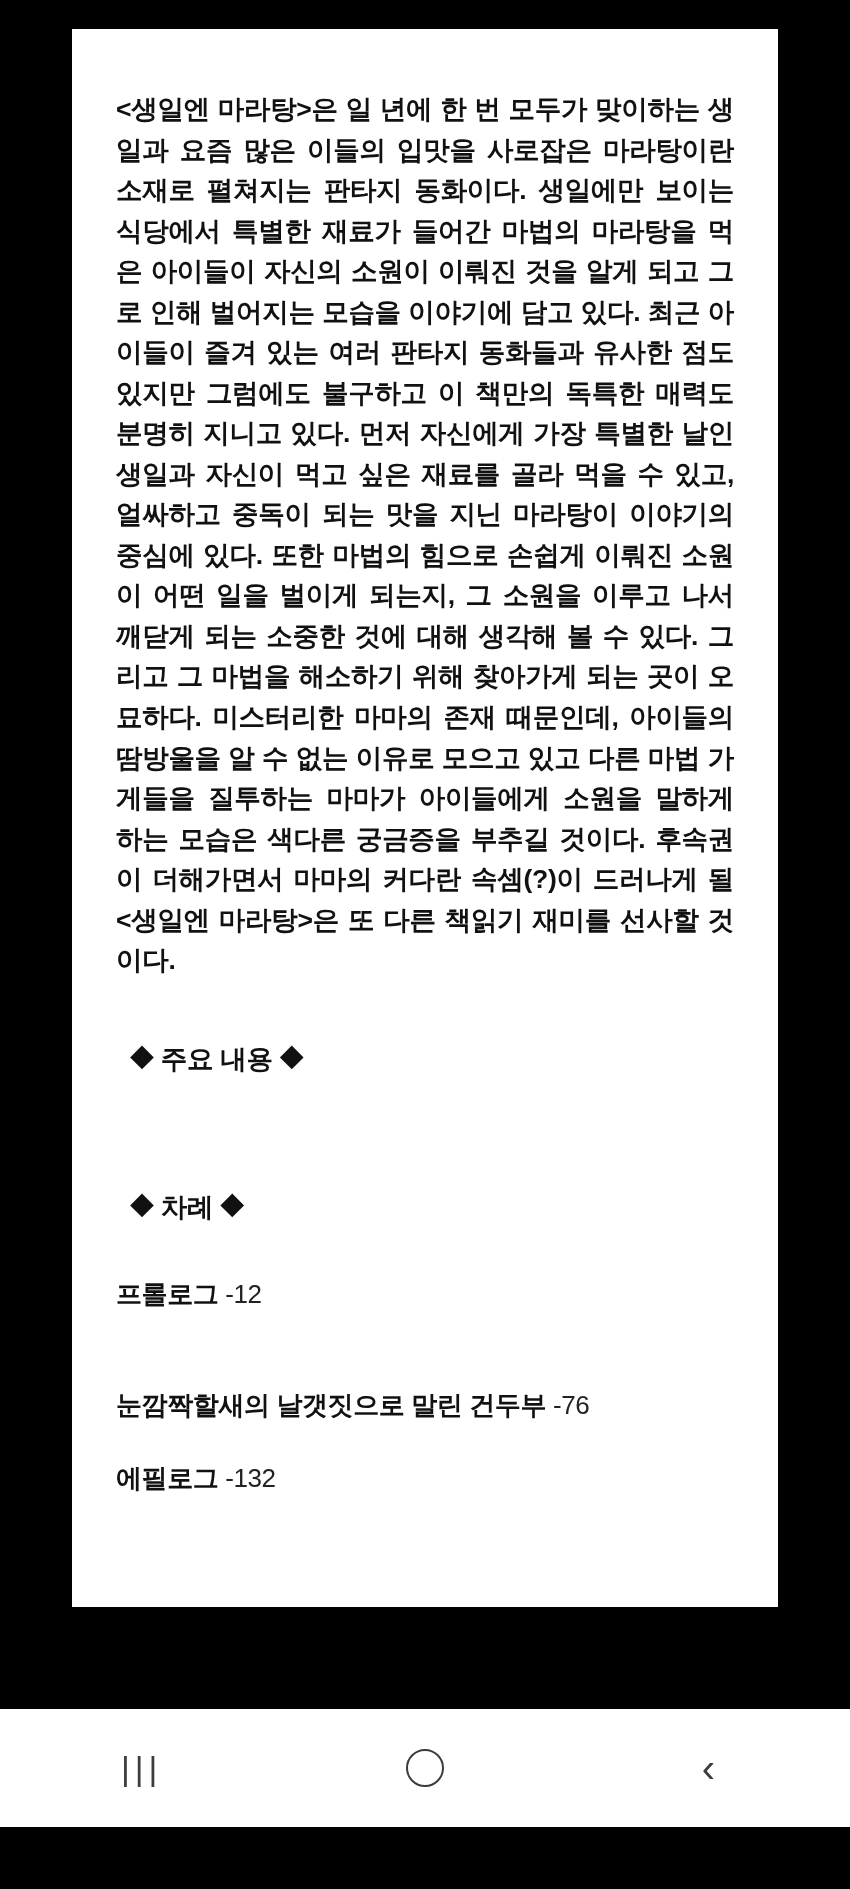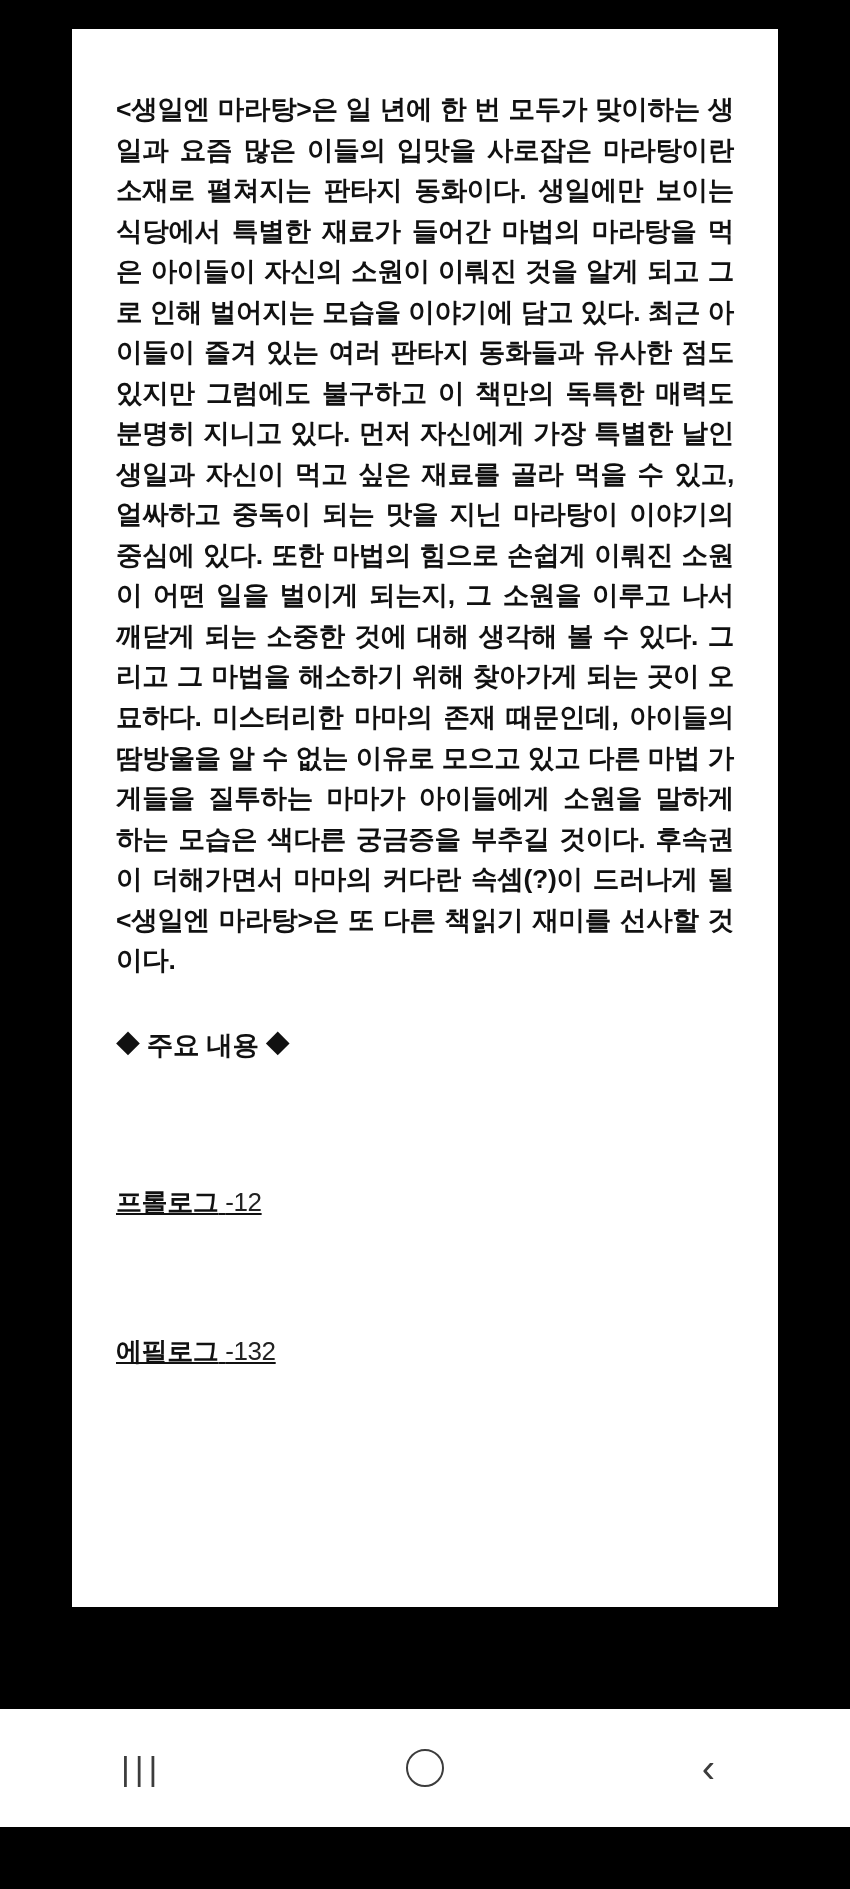--- a/index.html
+++ b/index.html
@@ -43,35 +43,34 @@
     margin: 0;
   }
   .gap-large { height: 46px; }
   .gap-med { height: 38px; }
   .gap-small { height: 30px; }
   .section-head {
     font-size: 26.5px;
     font-weight: bold;
     color: #111111;
     letter-spacing: -0.3px;
-    margin: 0;
+    margin: 14px;
   }
   .diamond {
     font-size: 24px;
     color: #111111;
     vertical-align: 2px;
   }
   .toc-row {
     font-size: 26px;
     font-weight: bold;
     color: #111111;
     letter-spacing: -0.4px;
     margin: 0;
     white-space: nowrap;
-    text-decoration: underline;
   }
   .toc-num {
     font-weight: normal;
     color: #222222;
   }
   .navbar {
     position: absolute;
     left: 0;
     bottom: 0;
     width: 850px;
@@ -123,33 +122,42 @@
       <span class="diamond">◆</span>
       <span>주요 내용</span>
       <span class="diamond">◆</span>
     </p>
 
     <div class="gap-med"></div>
 
 
     <div class="gap-large"></div>
 
+    <p class="section-head">
+      <span class="diamond">◆</span>
+      <span>차례</span>
+      <span class="diamond">◆</span>
+    </p>
 
     <div class="gap-med"></div>
 
     <p class="toc-row">
       <span>프롤로그</span>
       <span class="toc-num">-12</span>
     </p>
 
     <div class="gap-med"></div>
 
 
     <div class="gap-med"></div>
 
+    <p class="toc-row">
+      <span>눈깜짝할새의 날갯짓으로 말린 건두부</span>
+      <span class="toc-num">-76</span>
+    </p>
 
     <div class="gap-med"></div>
 
     <p class="toc-row">
       <span>에필로그</span>
       <span class="toc-num">-132</span>
     </p>
 
     <div class="gap-small"></div>
 

